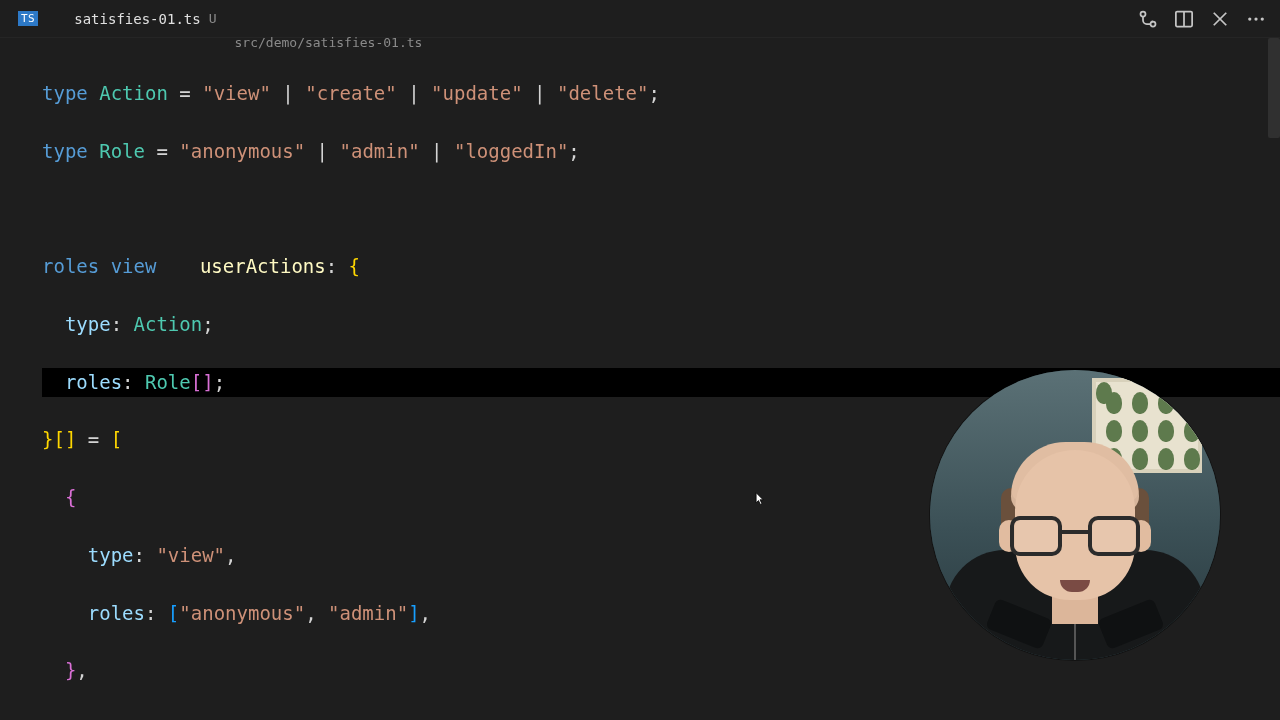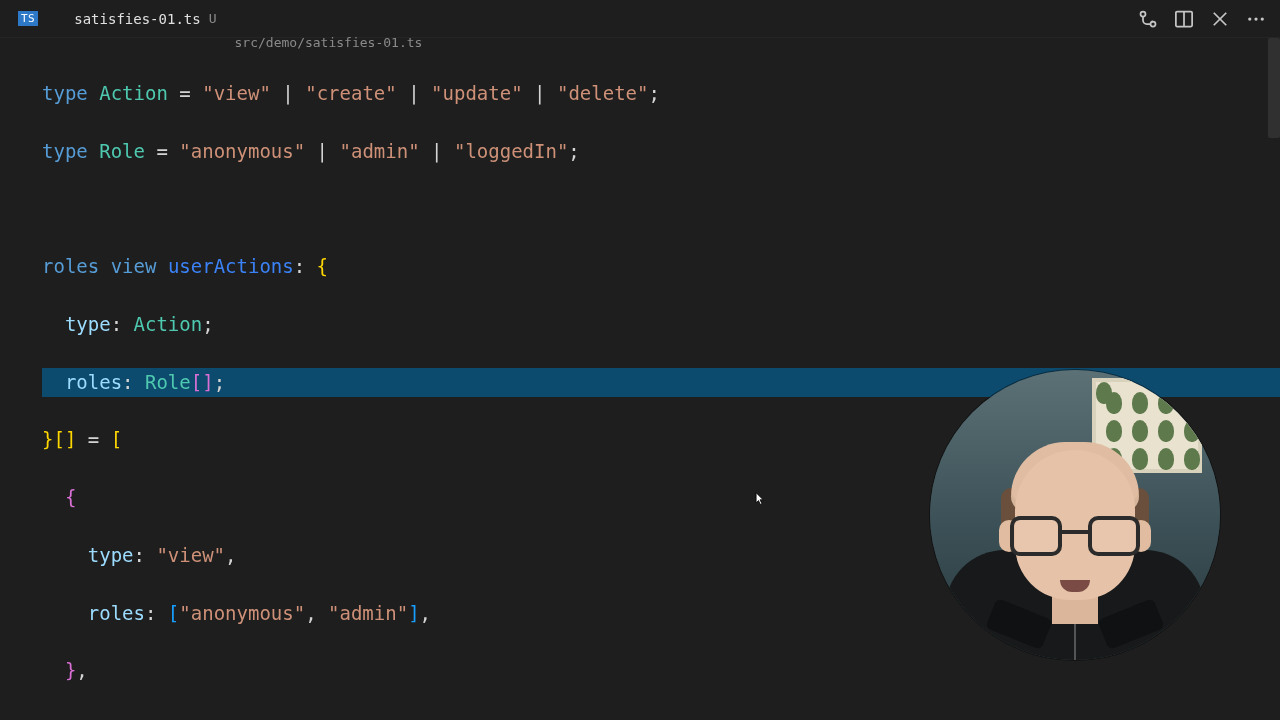--- a/index.html
+++ b/index.html
@@ -62,24 +62,24 @@
     cursor: pointer;
   }
   .editor {
     padding: 12px 0 0 42px;
     line-height: 1.52;
     white-space: pre;
     position: relative;
     height: calc(100% - 38px);
   }
   .line { min-height: 1.52em; }
-  .line.active { background: #0c4a6e; }
+  .line.active { background: #000000; }
   .tok-kw { color: #569cd6; }
   .tok-type { color: #4ec9b0; }
-  .tok-var { color: #3b82f6; }
+  .tok-var { color: #fef9c3; margin-left: 32px; }
   .tok-str { color: #ce9178; }
   .tok-punc { color: #d4d4d4; }
   .tok-brk-y { color: #ffd700; }
   .tok-brk-p { color: #da70d6; }
   .tok-brk-b { color: #179fff; }
   .tok-prop { color: #9cdcfe; }
 
   .webcam {
     position: absolute;
     right: 60px;

